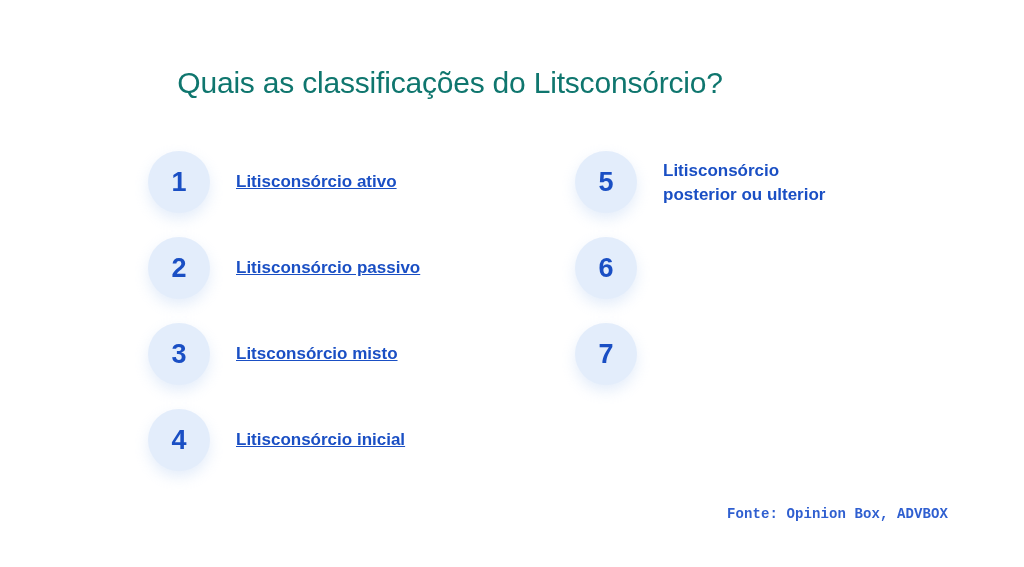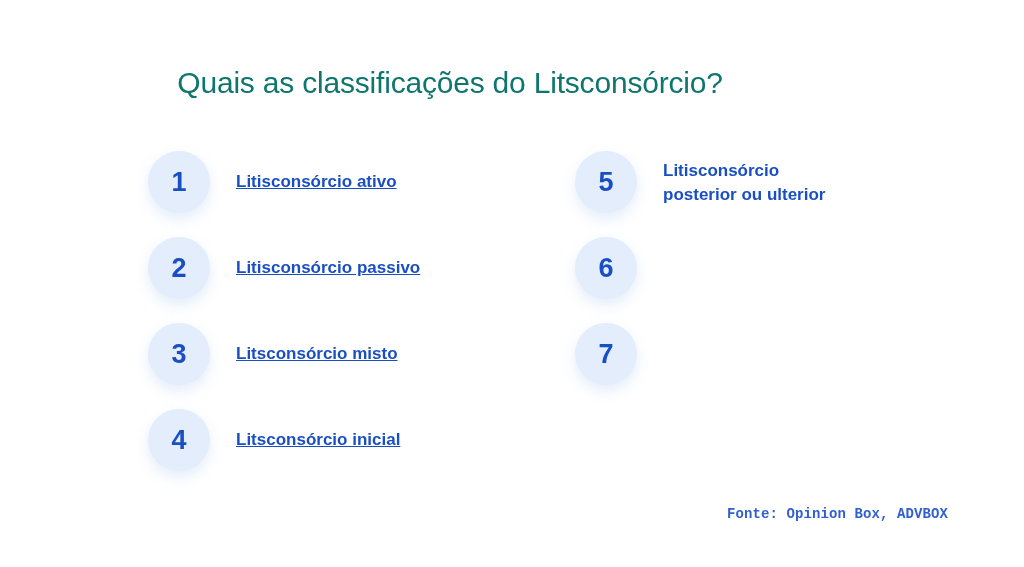--- a/index.html
+++ b/index.html
@@ -128,21 +128,21 @@
       <div class="badge">
         <span class="badge-number">3</span>
       </div>
       <div class="item-label">Litsconsórcio misto</div>
     </div>
 
     <div class="item">
       <div class="badge">
         <span class="badge-number">4</span>
       </div>
-      <div class="item-label">Litsconsórcio inicial</div>
+      <div class="item-label">Litisconsórcio inicial</div>
     </div>
 
   </div>
 
   <div class="column column-right">
 
     <div class="item">
       <div class="badge">
         <span class="badge-number">5</span>
       </div>

